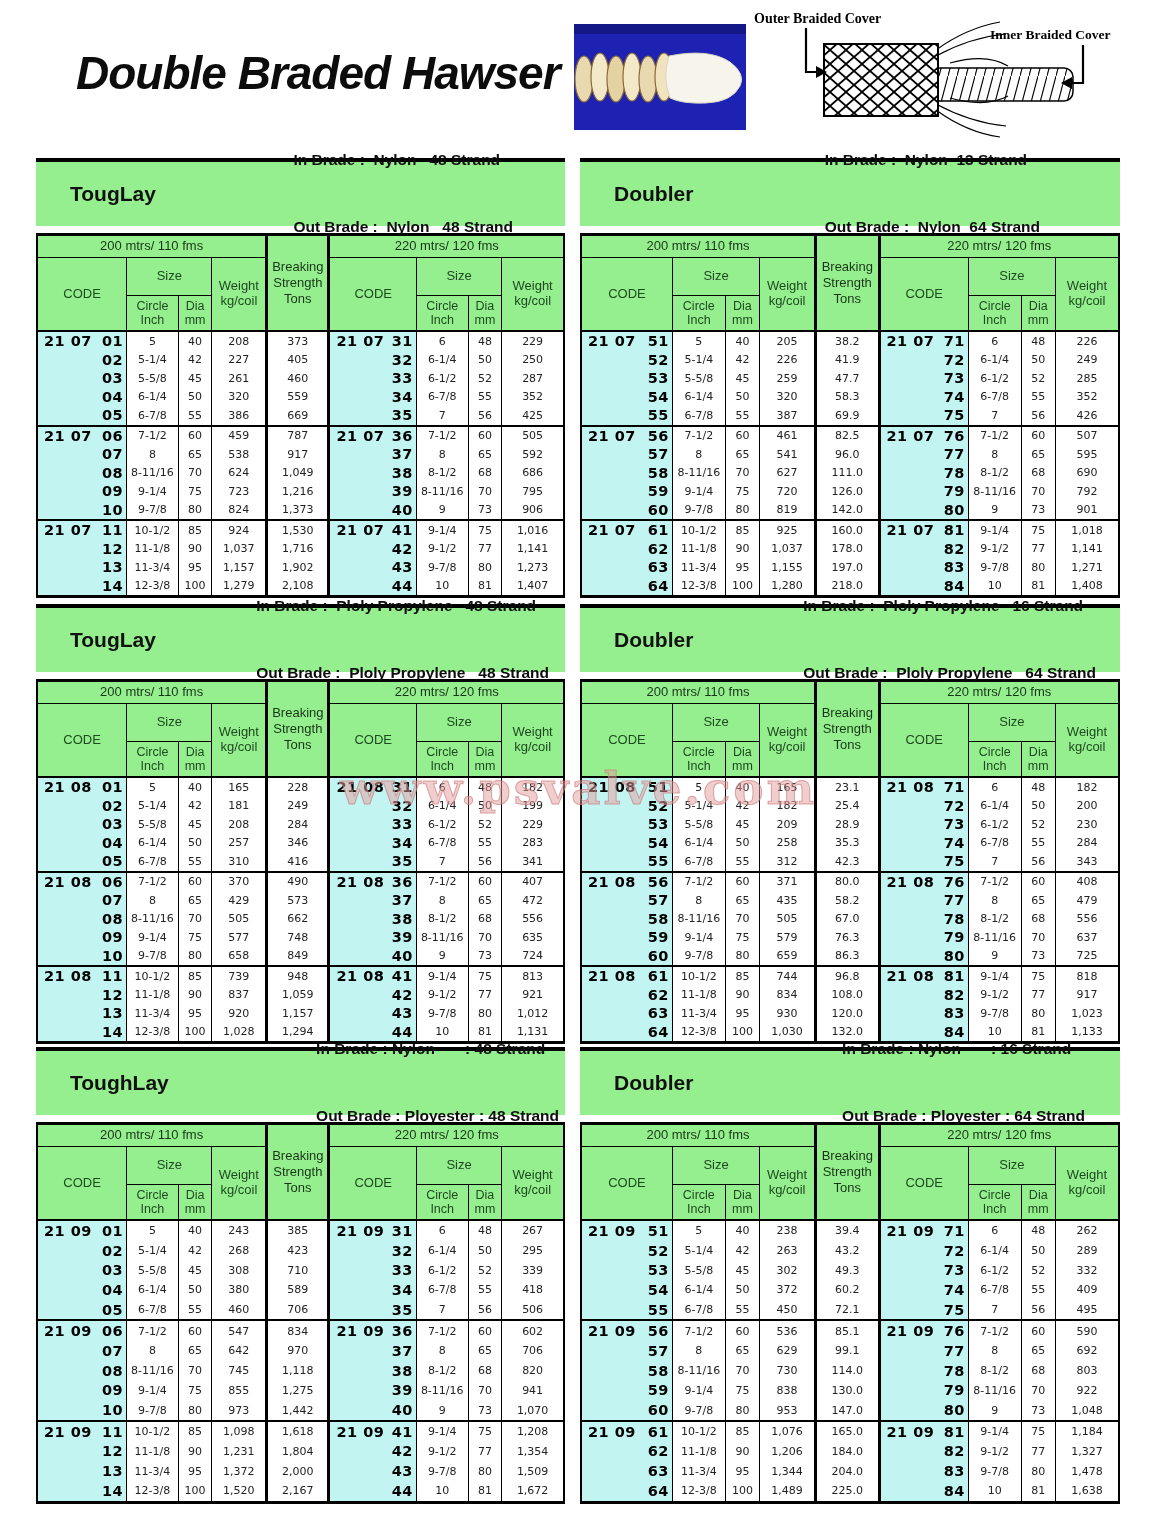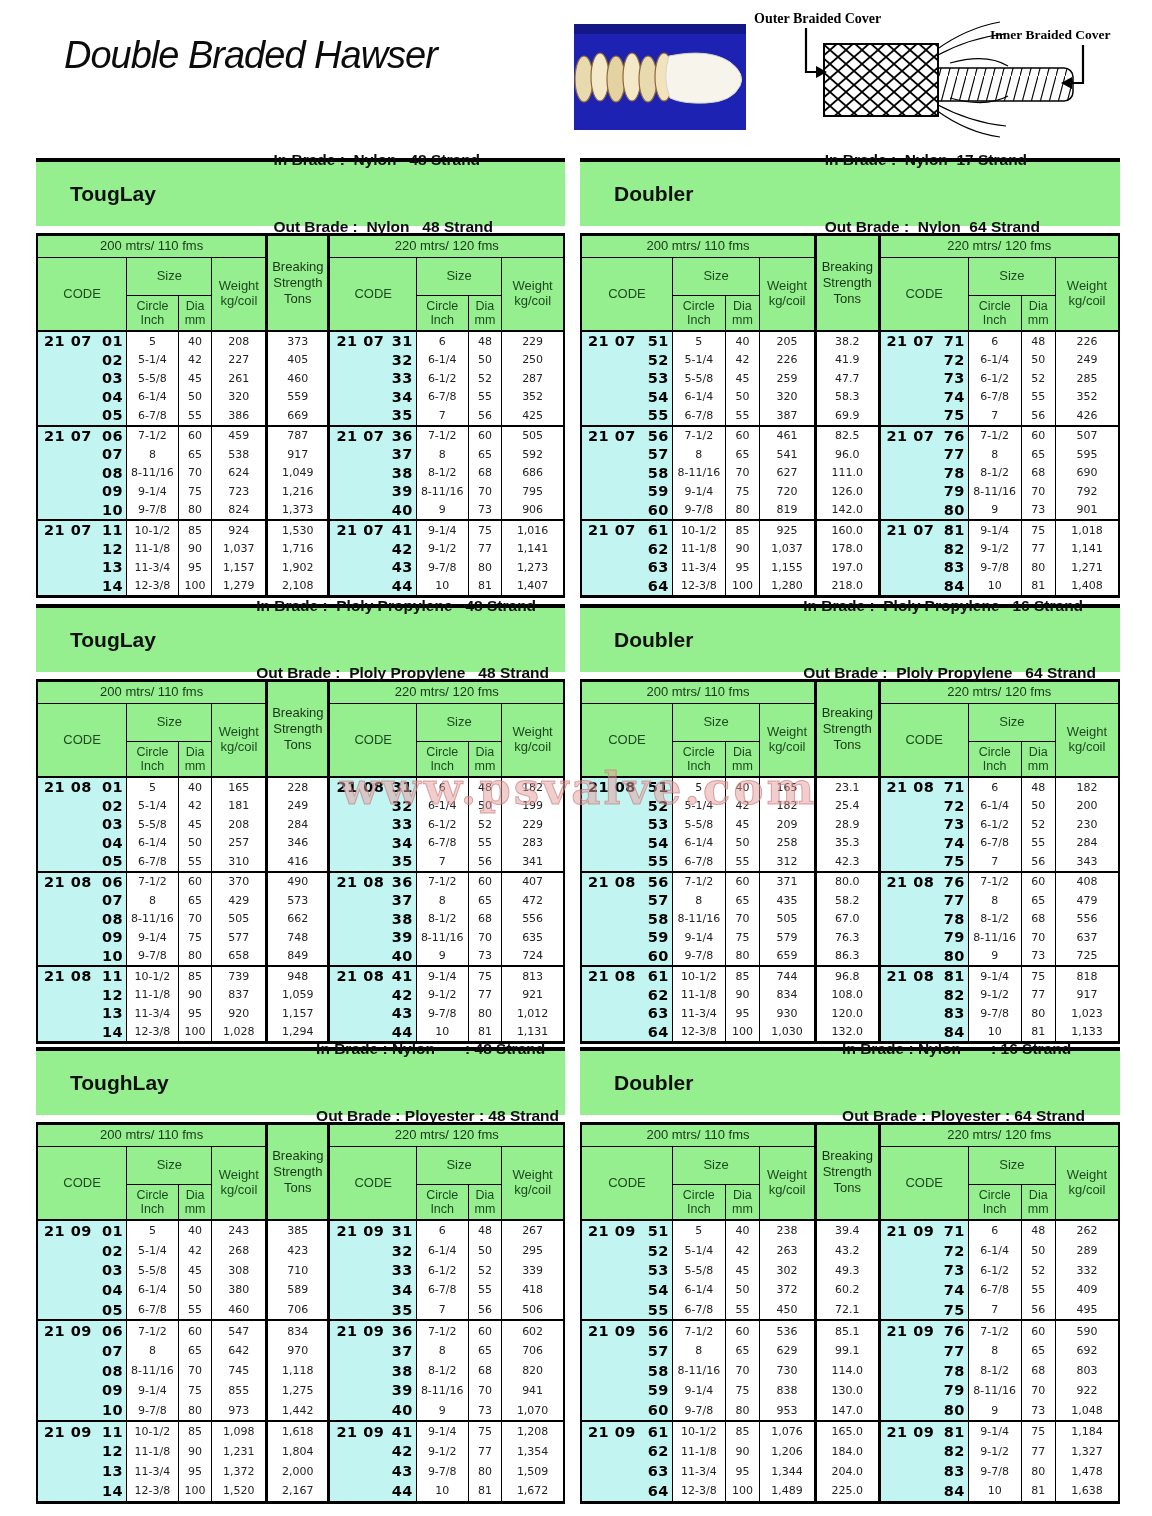--- a/index.html
+++ b/index.html
@@ -1,19 +1,19 @@
 <!DOCTYPE html>
 <html><head>
 <meta charset="utf-8">
 <style>
   html,body{margin:0;padding:0;}
   body{width:1152px;height:1516px;position:relative;background:#fff;
        font-family:"Liberation Sans",sans-serif;overflow:hidden;}
-  .page-title{position:absolute;left:60px;top:30px;margin:4px;font-size:38px;
-      font-weight:normal;font-style:italic;color:#0c0c0c;letter-spacing:-1px;
+  .page-title{position:absolute;left:60px;top:30px;margin:16px;font-size:46px;
+      font-weight:bold;font-style:italic;color:#0c0c0c;letter-spacing:-1px;
       font-family:"Liberation Sans",sans-serif;}
   .photo{position:absolute;left:574px;top:24px;width:172px;height:106px;}
   .diagram{position:absolute;left:750px;top:8px;width:374px;height:132px;}
   .watermark{position:absolute;left:340px;top:762px;z-index:6;pointer-events:none;
       font-family:"DejaVu Serif",serif;font-weight:bold;font-size:45px;letter-spacing:3px;
       color:rgba(228,158,158,0.50);-webkit-text-stroke:1px rgba(203,122,122,0.65);}
   .block{position:absolute;}
   .ghead{border-top:4px solid #000;background:#96ef8e;height:64px;display:flex;
       align-items:center;justify-content:space-between;margin-bottom:7px;}
   .gtitle{padding-left:34px;font-size:21px;font-weight:bold;color:#111;}
@@ -94,21 +94,21 @@
     <path d="M333,37 V75 H322" stroke="#000" stroke-width="2.2" fill="none"></path>
     <polygon points="322,69 311,75 322,81" fill="#000"></polygon>
   </g>
 </svg>
 
 <div class="watermark">www.psvalve.com</div>
 
 <section class="block" style="left:36px;top:158px;width:529px">
   <div class="ghead">
     <div class="gtitle">TougLay</div>
-    <div class="gbrade" style="margin-right:72px">
+    <div class="gbrade" style="margin-right:52px">
       <div>In Brade :  Nylon   48 Strand</div>
       <div>Out Brade :  Nylon   48 Strand</div>
     </div>
   </div>
   <div class="twrap">
       <table class="dt">
         <colgroup>
           <col style="width:17%">
           <col style="width:9.8%">
           <col style="width:6.4%">
@@ -297,21 +297,21 @@
           </tr>
         </tbody>
       </table>
     </div>
 </section>
 
 <section class="block" style="left:580px;top:158px;width:540px">
   <div class="ghead">
     <div class="gtitle">Doubler</div>
     <div class="gbrade" style="margin-right:80px">
-      <div>In Brade :  Nylon  17 Strand</div>
+      <div>In Brade :  Nylon  13 Strand</div>
       <div>Out Brade :  Nylon  64 Strand</div>
     </div>
   </div>
   <div class="twrap">
       <table class="dt">
         <colgroup>
           <col style="width:17%">
           <col style="width:9.8%">
           <col style="width:6.4%">
           <col style="width:10.4%">

